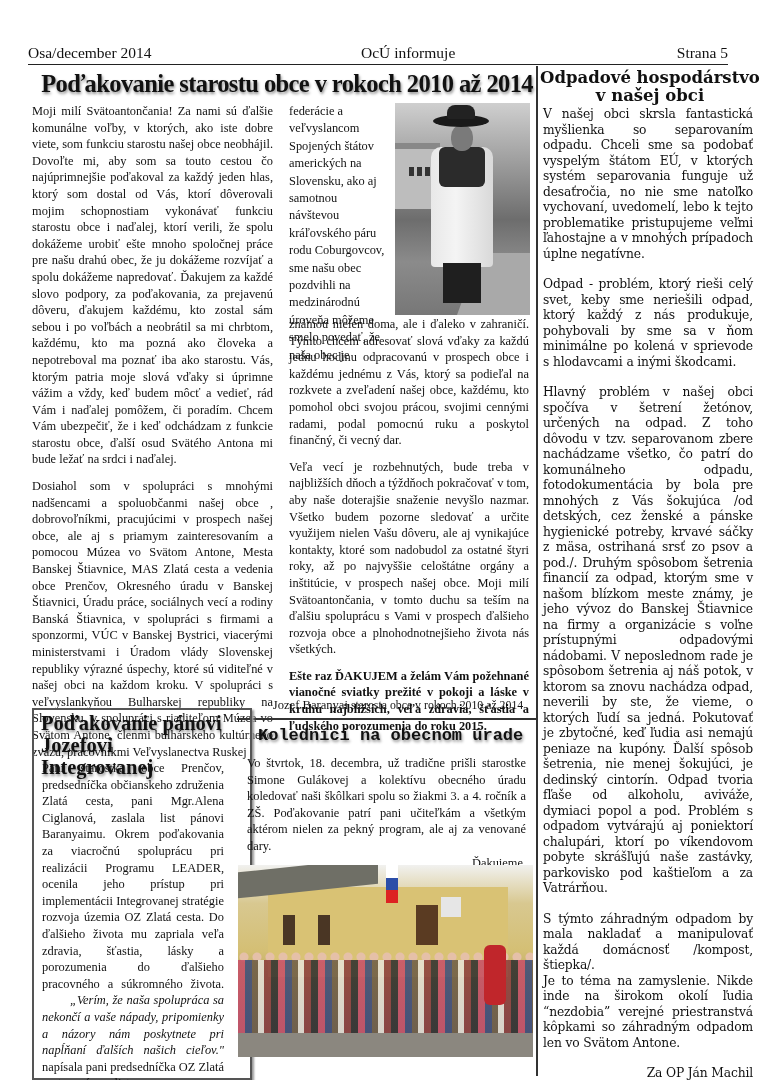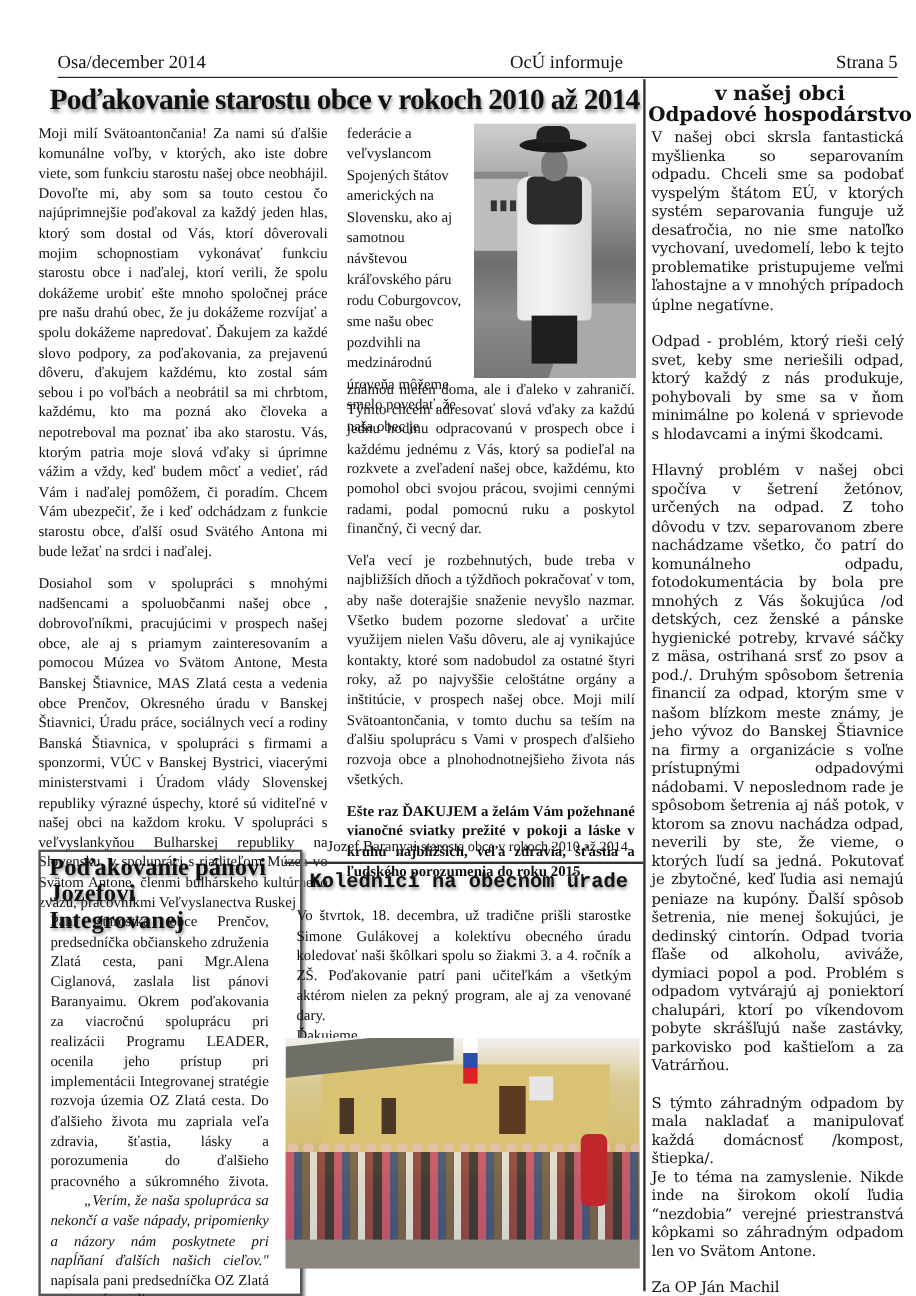--- a/index.html
+++ b/index.html
@@ -1,22 +1,22 @@
 <!DOCTYPE html>
 <html><head>
 <meta charset="utf-8">
 <style>
   html, body { margin: 0; padding: 0; background: #ffffff; }
   body { width: 763px; height: 1080px; position: relative; overflow: hidden;
          font-family: "Liberation Serif", "DejaVu Serif", serif; color: #111; }
   .abs { position: absolute; }
-  .header { left: 48px; top: 42px; width: 700px; height: 22px; border-bottom: 1.5px solid #222; }
+  .header { left: 28px; top: 42px; width: 700px; height: 22px; border-bottom: 1.5px solid #222; }
   .header span { position: absolute; top: 2px; font-size: 15.5px; font-family: "Liberation Serif", serif; }
   .h-left { left: 0; }
-  .h-center { left: 333px; margin-left: 44px; }
+  .h-center { left: 333px; }
   .h-right { right: 0; }
   .vdiv { left: 536px; top: 66px; width: 1.5px; height: 1010px; background: #333; }
   .title-main { left: 28px; top: 70px; width: 505px; font-size: 24.5px; font-weight: bold;
                 letter-spacing: -0.6px; text-shadow: 1px 2px 3px rgba(0,0,0,0.45); white-space: nowrap;
                 font-family: "Liberation Serif", serif; text-align: right; }
   .txt { font-size: 12.4px; line-height: 16.6px; text-align: justify; font-family: "Liberation Serif", serif; }
   .p { margin: 0 0 10px 0; }
   .col1 { left: 32px; top: 103px; width: 241px; }
   .col2a { left: 289px; top: 103px; width: 101px; }
   .photo1 { left: 395px; top: 103px; width: 135px; height: 212px;
@@ -57,21 +57,21 @@
                    background: repeating-linear-gradient(90deg,#c74d66 0 7px,#3b4a78 7px 14px,#6b5a44 14px 20px,#e7e2d9 20px 26px,#8a3b3b 26px 33px,#2c2c2c 33px 40px); opacity:0.85; }
   .photo2 .heads { position:absolute; left:0; top:85px; width:295px; height:14px;
                    background: radial-gradient(circle at 6px 7px,#e5c0a8 4px,transparent 5px) 0 0/13px 14px repeat-x; }
   .photo2 .ground { position:absolute; left:0; top:168px; width:295px; height:24px; background:#8b877f; }
   .photo2 .redcoat { position:absolute; left:246px; top:80px; width:22px; height:60px; background:#c0262b; border-radius:6px; }
   .col3-title { left: 540px; top: 69px; width: 220px; text-align: center; font-size: 16.5px; line-height: 18px;
                 font-weight: bold; font-family: "DejaVu Serif", serif; }
   .col3 { left: 543px; top: 107px; width: 210px; font-size: 12.3px; line-height: 15.5px; text-align: justify;
           font-family: "DejaVu Serif", serif; letter-spacing: -0.15px; }
   .col3 .p { margin-bottom: 15px; }
-  .col3-sig { text-align: left; }
+  .col3-sig { text-align: right; }
 </style>
 </head>
 <body>
 
 <div class="abs header">
   <span class="h-left">Osa/december 2014</span>
   <span class="h-center">OcÚ informuje</span>
   <span class="h-right">Strana 5</span>
 </div>
 
@@ -121,40 +121,40 @@
     <div>Jozefovi Integrovanej</div>
   </div>
   <div class="box-body txt">
     <span>Pani starostka obce Prenčov, predsedníčka občianskeho združenia Zlatá cesta, pani Mgr.Alena Ciglanová, zaslala list pánovi Baranyaimu. Okrem poďakovania za viacročnú spoluprácu pri realizácii Programu LEADER, ocenila jeho prístup pri implementácii Integrovanej stratégie rozvoja územia OZ Zlatá cesta. Do ďalšieho života mu zapriala veľa zdravia, šťastia, lásky a porozumenia do ďalšieho pracovného a súkromného života. </span><span class="it">„Verím, že naša spolupráca sa nekončí a vaše nápady, pripomienky a názory nám poskytnete pri napĺňaní ďalších našich cieľov."</span><span> napísala pani predsedníčka OZ Zlatá cesta v závere listu.</span>
   </div>
 </div>
 
 <div class="abs kol-title">Koledníci na obecnom úrade</div>
 <div class="abs txt kol-body">
   <p class="p" style="margin-bottom:0">Vo štvrtok, 18. decembra, už tradične prišli starostke Simone Gulákovej a kolektívu obecného úradu koledovať naši škôlkari spolu so žiakmi 3. a 4. ročník a ZŠ. Poďakovanie patrí pani učiteľkám a všetkým aktérom nielen za pekný program, ale aj za venované dary.</p>
-  <div style="">Ďakujeme.</div>
+  <div style="text-align:right">Ďakujeme.</div>
 </div>
 
 <div class="abs photo2" title="Skupinová fotografia detí pred obecným úradom">
   <div class="wall"></div>
   <div class="roof"></div>
   <div class="win" style="left:45px"></div>
   <div class="win" style="left:80px"></div>
   <div class="door"></div>
   <div class="flag"></div>
   <div class="sign"></div>
   <div class="heads"></div>
   <div class="crowd"></div>
   <div class="redcoat"></div>
   <div class="ground"></div>
 </div>
 
 <div class="abs col3-title">
+  <div>Odpadové hospodárstvo</div>
   <div>v našej obci</div>
-  <div>Odpadové hospodárstvo</div>
 </div>
 
 <div class="abs col3">
   <p class="p">V našej obci skrsla fantastická myšlienka so separovaním odpadu. Chceli sme sa podobať vyspelým štátom EÚ, v ktorých systém separovania funguje už desaťročia, no nie sme natoľko vychovaní, uvedomelí, lebo k tejto problematike pristupujeme veľmi ľahostajne a v mnohých prípadoch úplne negatívne.</p>
   <p class="p">Odpad - problém, ktorý rieši celý svet, keby sme neriešili odpad, ktorý každý z nás produkuje, pohybovali by sme sa v ňom minimálne po kolená v sprievode s hlodavcami a inými škodcami.</p>
   <p class="p">Hlavný problém v našej obci spočíva v šetrení žetónov, určených na odpad. Z toho dôvodu v tzv. separovanom zbere nachádzame všetko, čo patrí do komunálneho odpadu, fotodokumentácia by bola pre mnohých z Vás šokujúca /od detských, cez ženské a pánske hygienické potreby, krvavé sáčky z mäsa, ostrihaná srsť zo psov a pod./. Druhým spôsobom šetrenia financií za odpad, ktorým sme v našom blízkom meste známy, je jeho vývoz do Banskej Štiavnice na firmy a organizácie s voľne prístupnými odpadovými nádobami. V neposlednom rade je spôsobom šetrenia aj náš potok, v ktorom sa znovu nachádza odpad, neverili by ste, že vieme, o ktorých ľudí sa jedná. Pokutovať je zbytočné, keď ľudia asi nemajú peniaze na kupóny. Ďalší spôsob šetrenia, nie menej šokujúci, je dedinský cintorín. Odpad tvoria fľaše od alkoholu, aviváže, dymiaci popol a pod. Problém s odpadom vytvárajú aj poniektorí chalupári, ktorí po víkendovom pobyte skrášľujú naše zastávky, parkovisko pod kaštieľom a za Vatrárňou.</p>
   <p class="p" style="margin-bottom:0">S týmto záhradným odpadom by mala nakladať a manipulovať každá domácnosť /kompost, štiepka/.</p>
   <p class="p">Je to téma na zamyslenie. Nikde inde na širokom okolí ľudia “nezdobia” verejné priestranstvá kôpkami so záhradným odpadom len vo Svätom Antone.</p>
   <div class="col3-sig">Za OP Ján Machil</div>
 </div>

